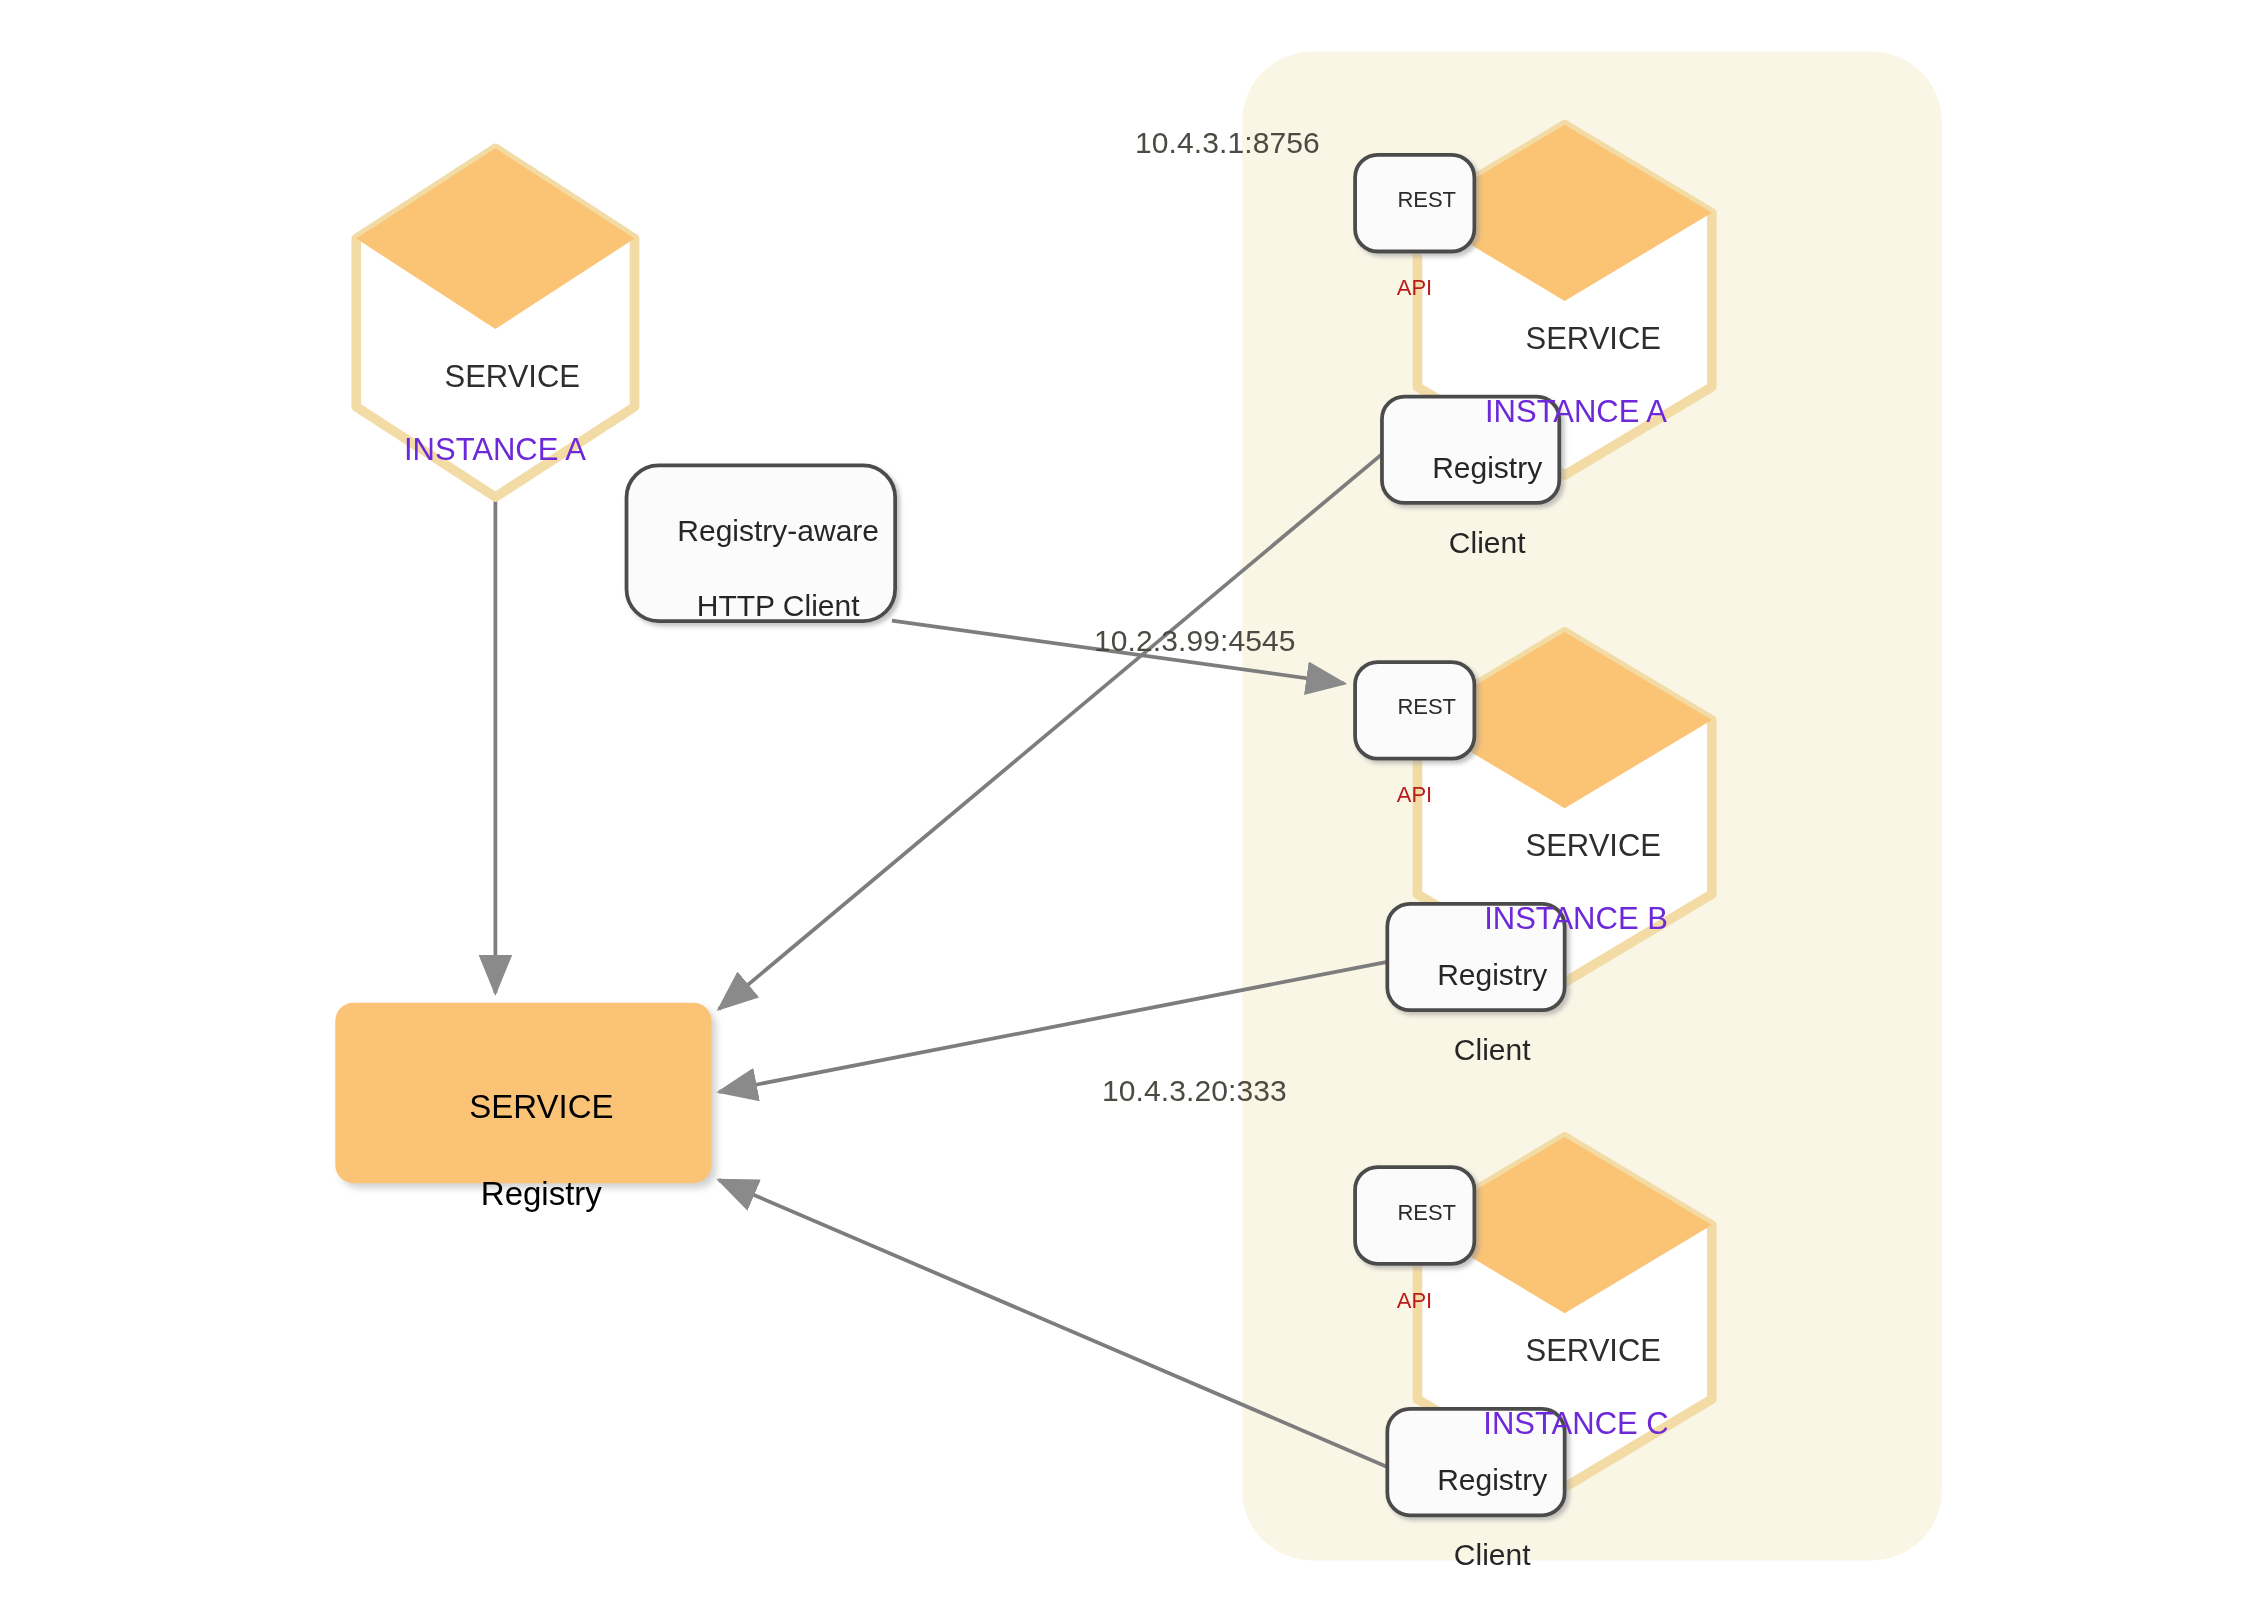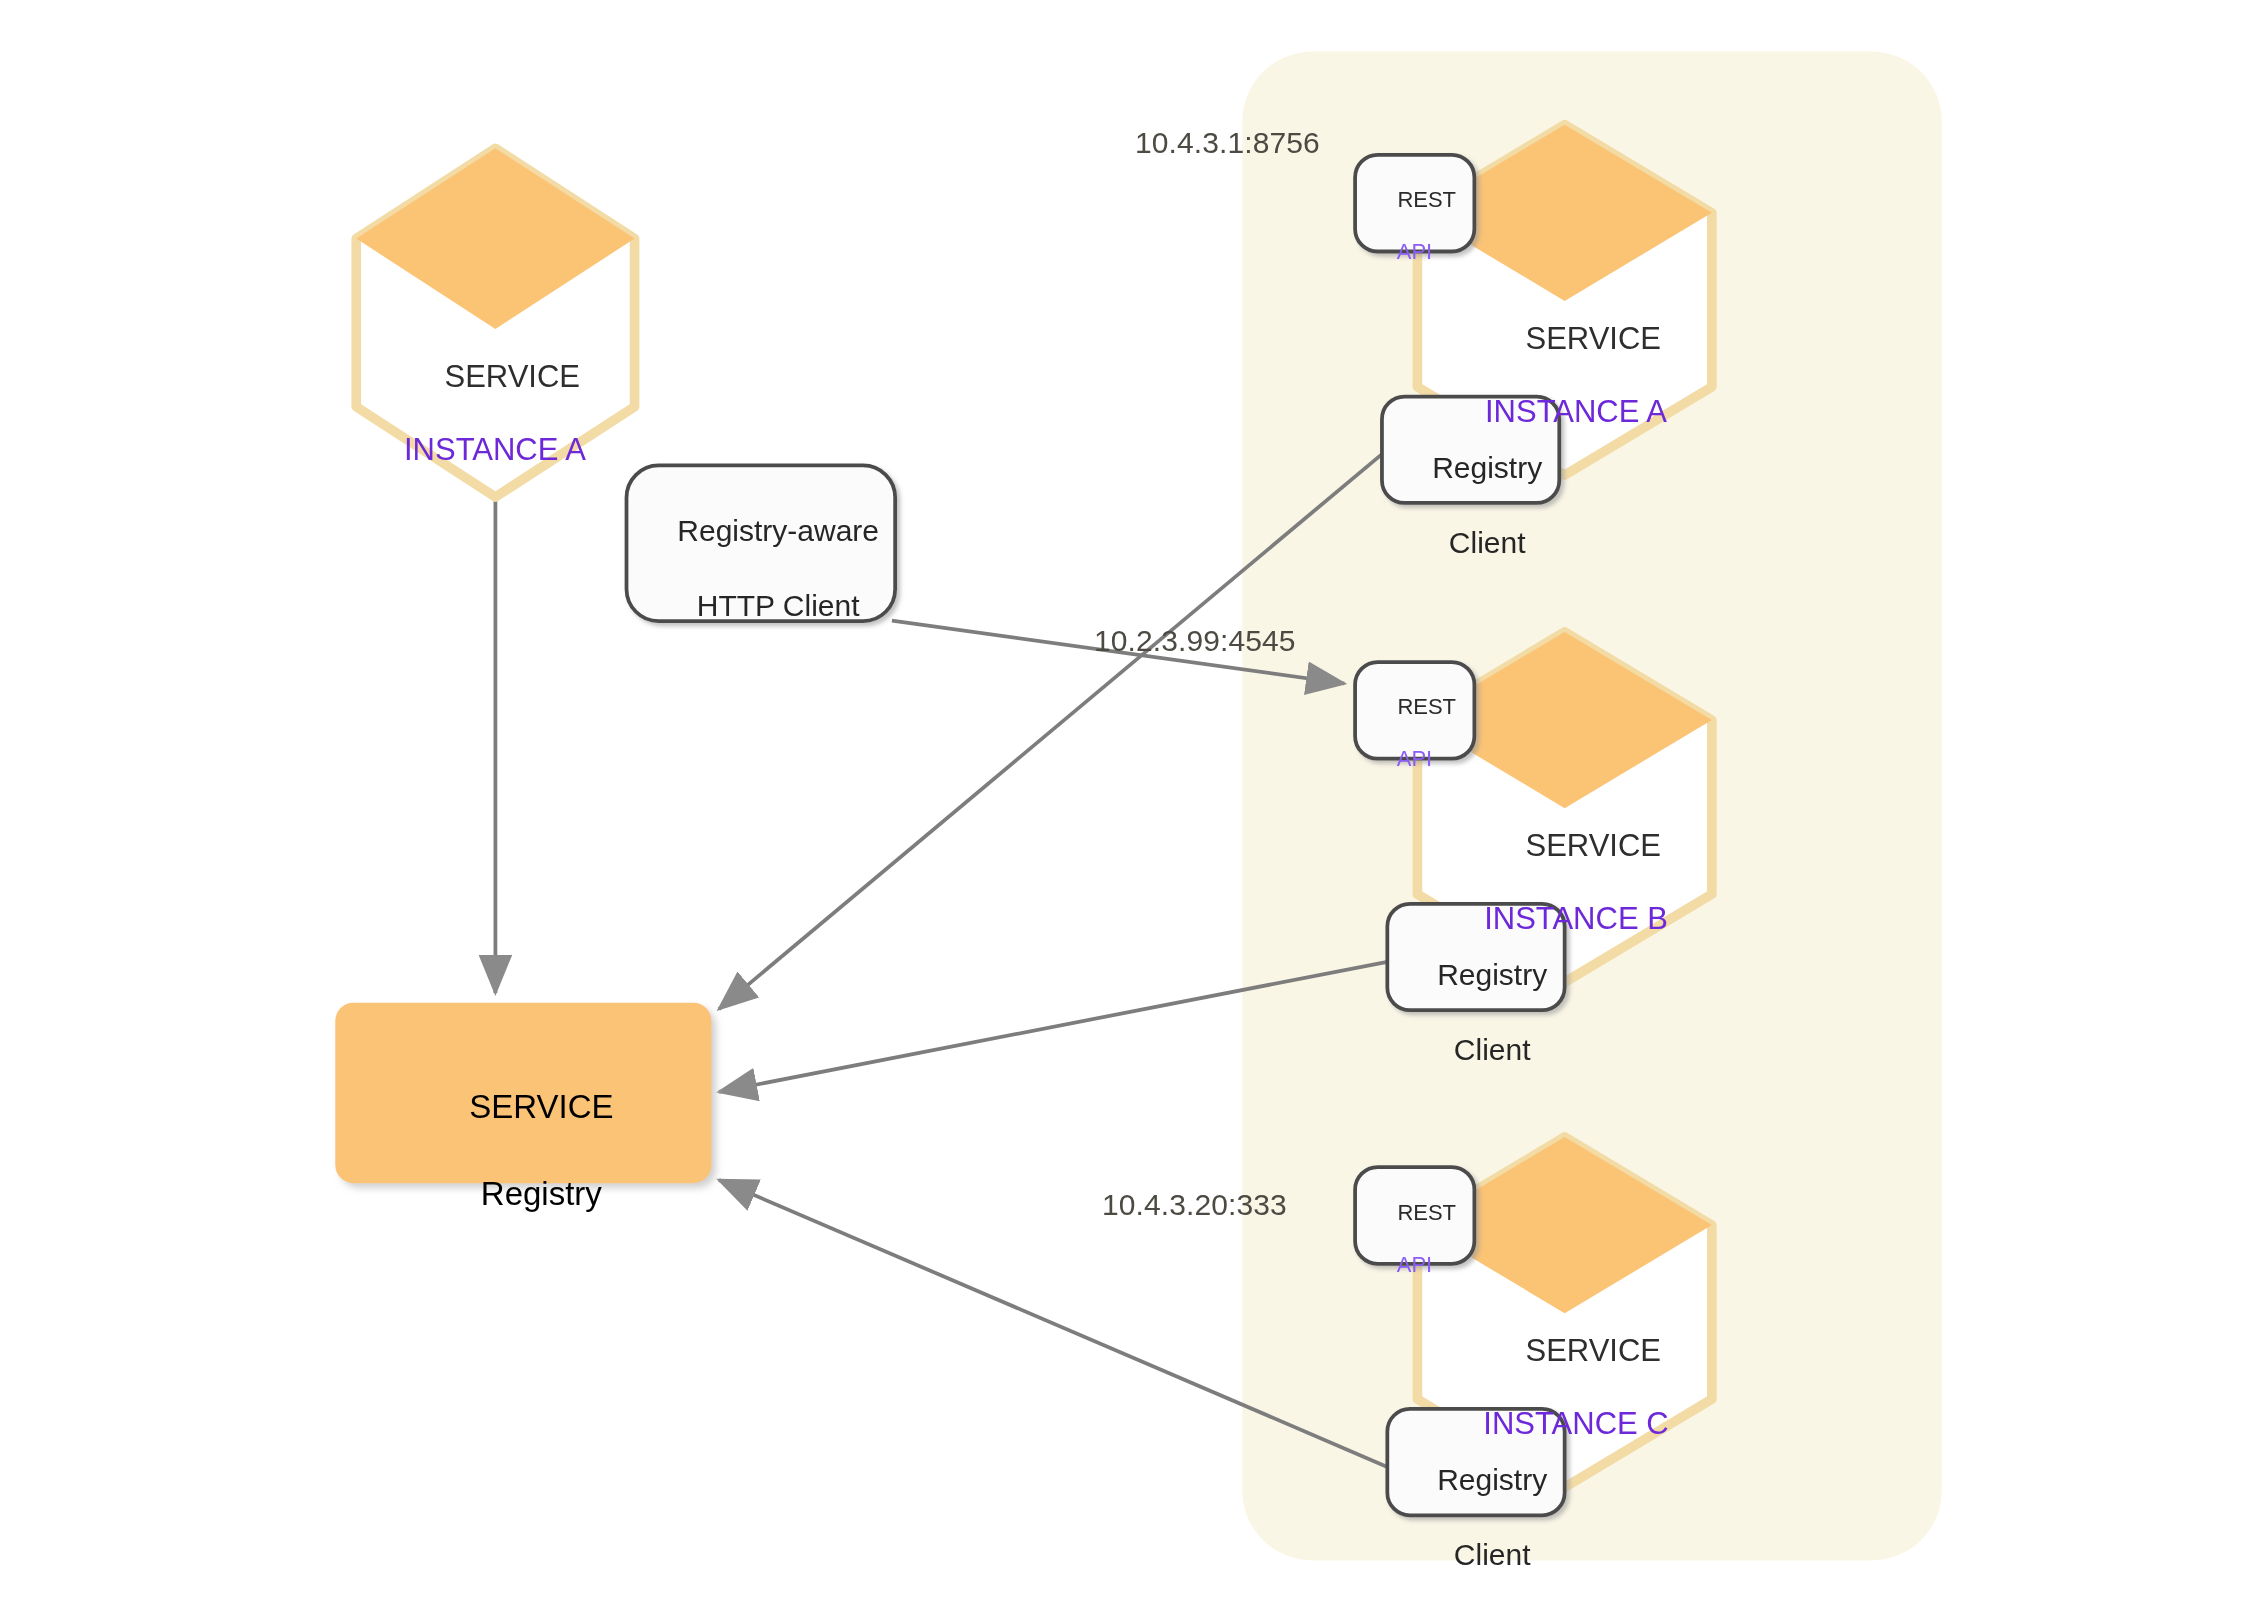--- a/index.html
+++ b/index.html
@@ -42,22 +42,23 @@
   .reg-text {
     font-size: 33px;
     color: #000000;
     line-height: 1.32;
   }
   .chip-text {
     font-size: 22px;
     color: #2b2b2b;
   }
   .chip-text .api {
-    color: #8b5cf6;
+    color: #b91c1c;
     display: block;
+    margin-top: 36px;
   }
   .ip-text {
     font-size: 30px;
     color: #4c4a43;
     letter-spacing: 0.1px;
   }
   .client-text {
     font-size: 30px;
     color: #262626;
     line-height: 1.25;
@@ -168,21 +169,21 @@
   <div class="ov-label hex-text" style="left:1440px; top:791px; width:272px;">
     <span>SERVICE</span>
     <span class="inst">INSTANCE B</span>
   </div>
 
   <div class="ov-label client-text" style="left:1387px; top:918px; width:177px;">
     <span>Registry</span><br>
     <span>Client</span>
   </div>
 
-  <div class="ov-label ip-text" style="left:1102px; top:1187px; width:253px; text-align:left;">10.4.3.20:333</div>
+  <div class="ov-label ip-text" style="left:1102px; top:1073px; width:253px; text-align:left;">10.4.3.20:333</div>
 
   <div class="ov-label chip-text" style="left:1355px; top:1174px; width:119px;">
     <span>REST</span>
     <span class="api">API</span>
   </div>
 
   <div class="ov-label hex-text" style="left:1440px; top:1296px; width:272px;">
     <span>SERVICE</span>
     <span class="inst">INSTANCE C</span>
   </div>

